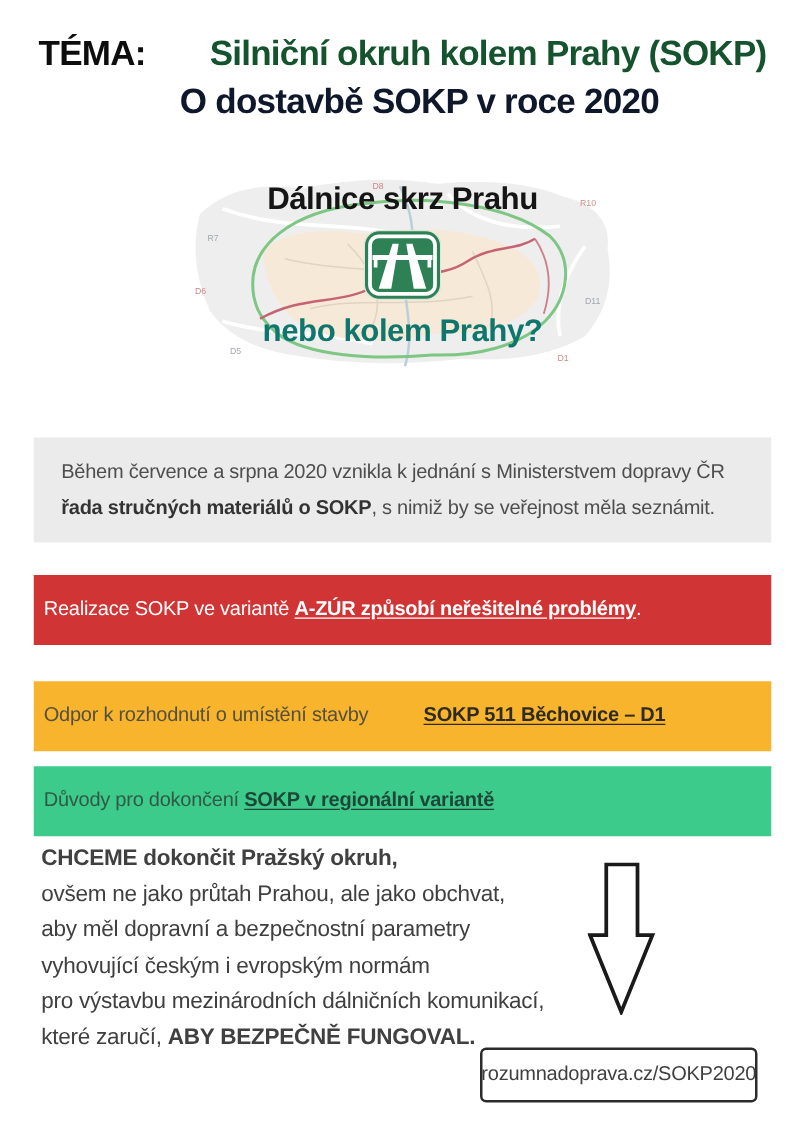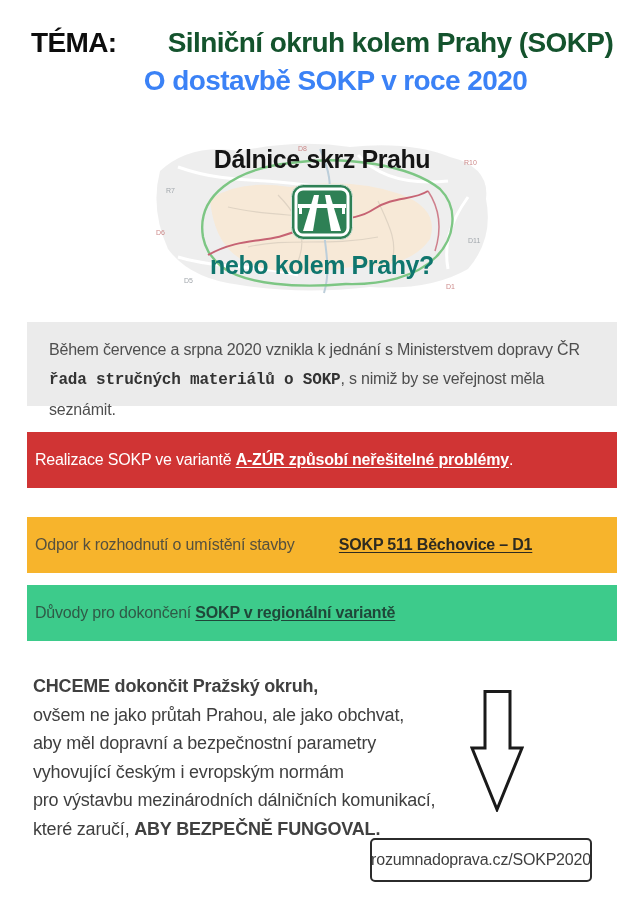--- a/index.html
+++ b/index.html
@@ -2,50 +2,50 @@
 <html lang="cs"><head>
 <meta charset="utf-8">
 <style>
   html,body{margin:0;padding:0;background:#fff;}
   .page{position:relative;width:644px;height:907px;margin:0 auto;background:#fff;overflow:hidden;
         font-family:"Liberation Sans",sans-serif;}
   
   .header{position:absolute;top:24px;left:0;width:100%;text-align:center;
           font-weight:700;font-size:28px;line-height:38px;letter-spacing:-0.6px;color:#0d0d0d;}
   .header .accent{color:#14532d;margin-left:44px;}
-  .header .subtitle{display:block;color:#3b82f6;margin-left:27px;}
+  .header .subtitle{display:block;color:#0f172a;margin-left:27px;}
   
   .hero{position:absolute;left:148px;top:137px;width:348px;height:158px;}
   .hero .map{position:absolute;left:0;top:0;opacity:.92;}
   .hero .line-top{position:absolute;top:8px;left:0;width:100%;text-align:center;
                   font-size:25px;font-weight:700;color:#151515;letter-spacing:-0.4px;}
   .hero .sign{position:absolute;left:143px;top:47px;width:62px;height:56px;}
   .hero .line-bottom{position:absolute;top:114px;left:0;width:100%;text-align:center;
                   font-size:25px;font-weight:700;color:#0f766e;letter-spacing:-0.4px;}
   
-  .box{position:absolute;left:27px;width:590px;box-sizing:border-box;}
+  .box{position:absolute;left:27px;width:590px;box-sizing:border-box;margin-top:28px;}
   .info{top:322px;height:84px;background:#ebebeb;color:#4e4e4e;
         font-size:16px;line-height:29px;padding:13px 22px;letter-spacing:-0.2px;}
-  .info b{color:#333;font-family:Liberation Mono, monospace;}
+  .info b{color:#333;}
   .banner{height:56px;display:flex;align-items:center;padding:0 8px;
           font-size:16px;letter-spacing:-0.2px;white-space:pre-wrap;}
   .banner a{font-weight:700;text-decoration:underline;text-underline-offset:2px;cursor:pointer;}
   .banner.red{top:432px;background:#d03434;color:#ffffff;}
   .banner.red a{color:#ffffff;}
   .banner.orange{top:517px;background:#f7b42c;color:#55503e;gap:40px;}
   .banner.orange a{color:#2e2b21;}
   .banner.green{top:585px;background:#3dcb8b;color:#2f5a47;}
   .banner.green a{color:#1f4739;}
   
   .statement{position:absolute;left:33px;top:672px;font-size:18px;line-height:28.5px;
              color:#3f3f3f;letter-spacing:-0.2px;}
   .statement b{color:#404040;}
   
   .arrow{position:absolute;left:470px;top:690px;width:54px;height:122px;}
-  .url-badge{position:absolute;left:370px;top:838px;width:218px;height:40px;
+  .url-badge{position:absolute;left:384px;top:838px;width:218px;height:40px;
              border:2px solid #2b2b2b;border-radius:5px;background:#fff;
              display:flex;align-items:center;justify-content:center;
              font-size:16px;color:#3f3f3f;letter-spacing:-0.2px;cursor:pointer;}
   .maplabel{font-size:7px;font-family:"Liberation Sans",sans-serif;}
 </style>
 </head>
 <body>
 
 <div class="page">
 

